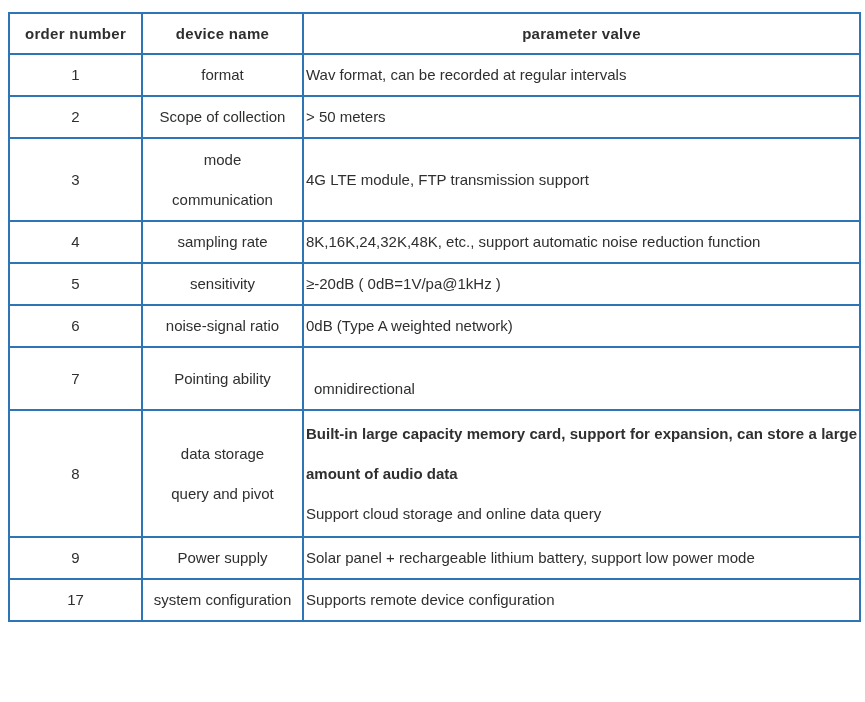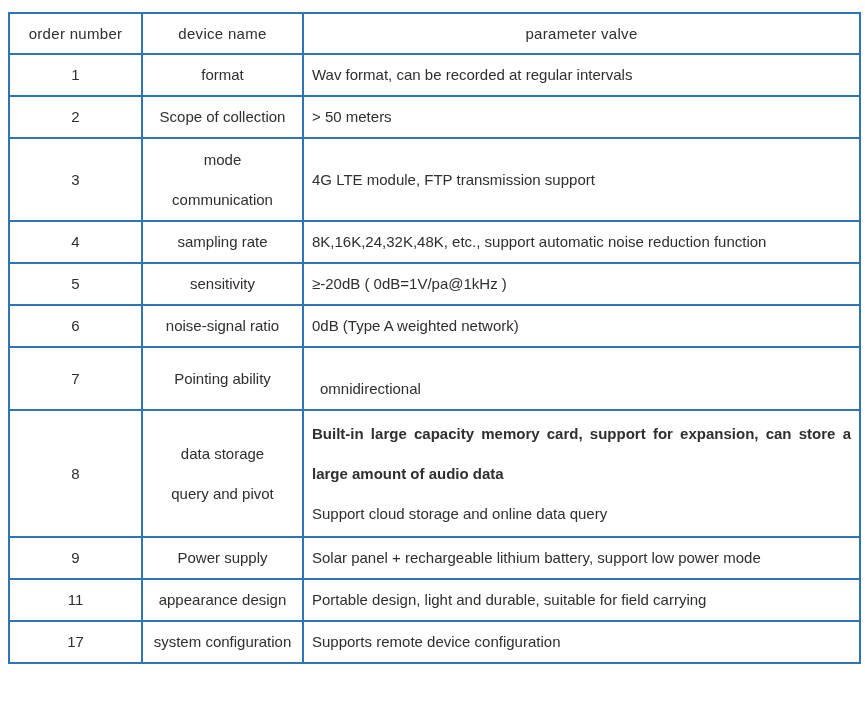--- a/index.html
+++ b/index.html
@@ -23,36 +23,36 @@
     table-layout: fixed;
   }
   table.spec th,
   table.spec td {
     border: 2px solid #2E75B6;
     font-size: 15px;
     color: #2f2f2f;
     overflow: hidden;
   }
   table.spec th {
-    font-weight: normal;
+    font-weight: bold;
     text-align: center;
     vertical-align: middle;
     height: 37px;
     letter-spacing: 0.3px;
   }
   td.c-order, td.c-name {
     text-align: center;
     vertical-align: middle;
     line-height: 40px;
     padding: 0 4px;
   }
   td.c-value {
     text-align: left;
     vertical-align: middle;
-    padding: 0 8px;
+    padding: 0 2px;
     line-height: 40px;
   }
   tr.r-normal  { height: 42px; }
   tr.r-tall    { height: 83px; }
   tr.r-xtall   { height: 127px; }
   .para { margin: 0; line-height: 40px; }
   .para.justify { text-align: justify; font-weight: bold; }
   .indent { padding-left: 8px; margin-top: 21px; }
   .nameline { line-height: 40px; }
 </style>
@@ -151,29 +151,20 @@
     <tr class="r-normal">
       <td class="c-order">9</td>
       <td class="c-name">
           <div class="nameline">Power supply</div>
         </td>
       <td class="c-value">
           <div class="para">Solar panel + rechargeable lithium battery, support low power mode</div>
         </td>
     </tr>
     <tr class="r-normal">
-      <td class="c-order">11</td>
-      <td class="c-name">
-          <div class="nameline">appearance design</div>
-        </td>
-      <td class="c-value">
-          <div class="para">Portable design, light and durable, suitable for field carrying</div>
-        </td>
-    </tr>
-    <tr class="r-normal">
       <td class="c-order">17</td>
       <td class="c-name">
           <div class="nameline">system configuration</div>
         </td>
       <td class="c-value">
           <div class="para">Supports remote device configuration</div>
         </td>
     </tr>
   </tbody>
 </table>

